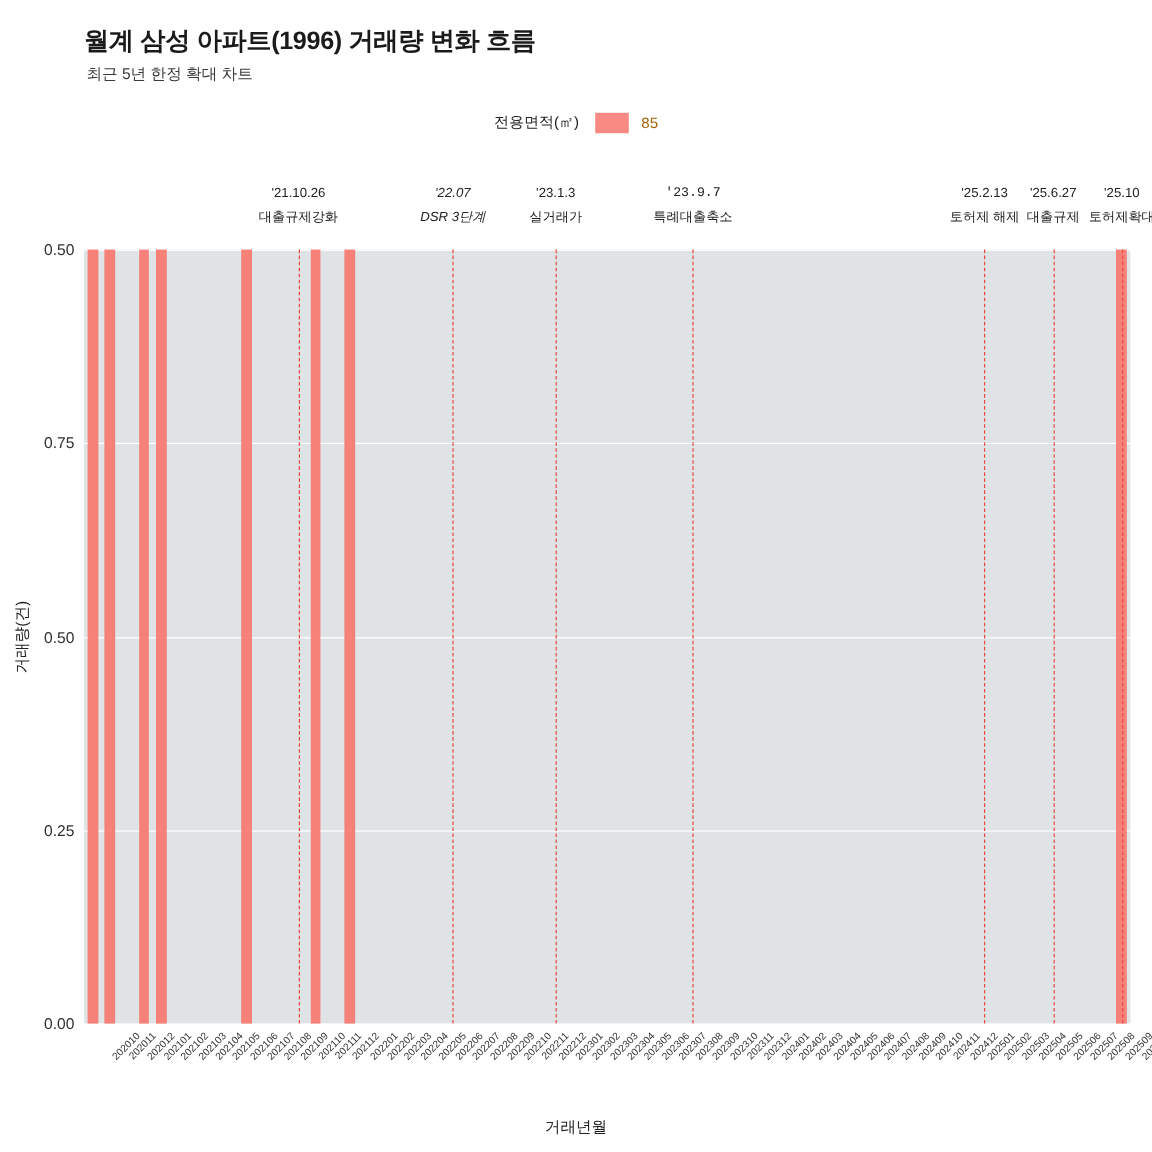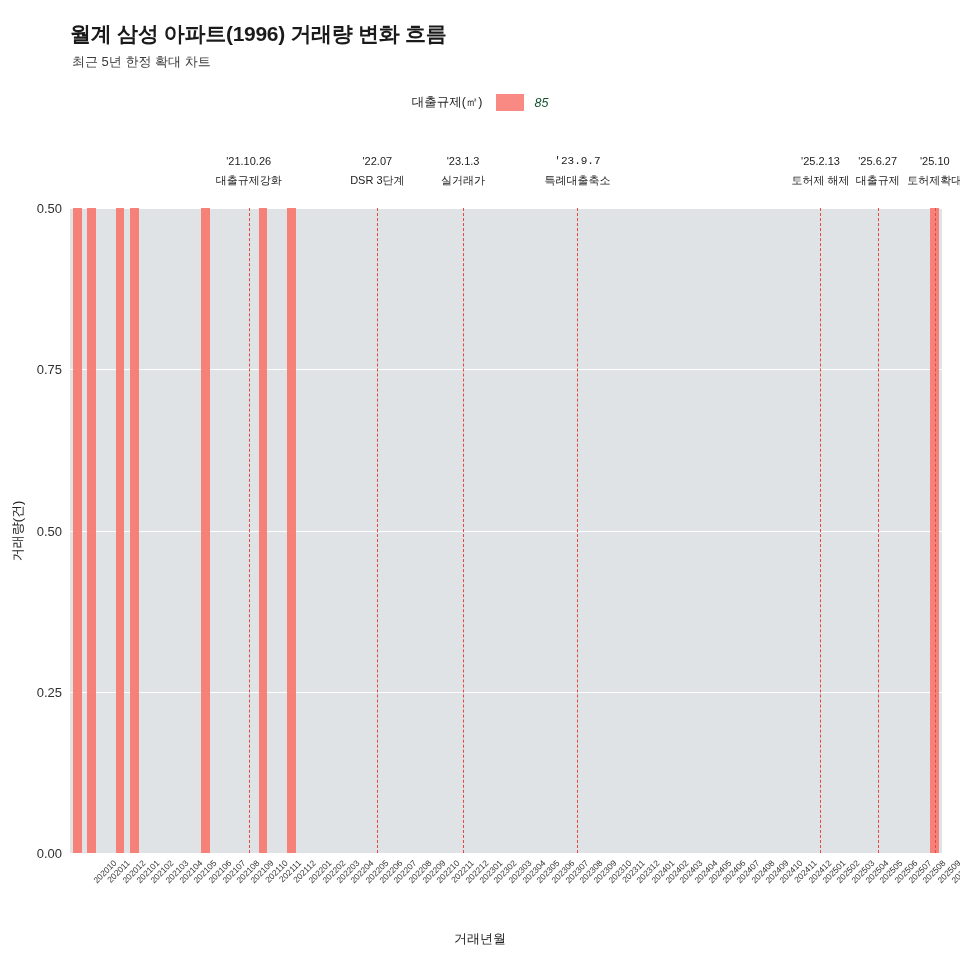--- a/index.html
+++ b/index.html
@@ -49,21 +49,21 @@
     color: #222;
   }
   #legend .legend-title { margin-right: 4px; }
   #legend .legend-swatch {
     display: inline-block;
     width: 28px;
     height: 17px;
     background: #f8766d;
     opacity: 0.85;
   }
-  #legend .legend-label { color: #14532d; font-style: italic; }
+  #legend .legend-label { color: #a16207; }
 
   
   .plot {
     position: absolute;
     left: 70px;
     top: 208px;
     width: 872px;
     height: 645px;
     background: #dfe3e6;
   }
@@ -172,21 +172,21 @@
 </style>
 </head>
 <body>
 
 <div id="root">
 
   <div id="chart-title">월계 삼성 아파트(1996) 거래량 변화 흐름</div>
   <div id="chart-subtitle">최근 5년 한정 확대 차트</div>
 
   <div id="legend">
-    <span class="legend-title">대출규제(㎡)</span>
+    <span class="legend-title">전용면적(㎡)</span>
     <span class="legend-swatch"></span>
     <span class="legend-label">85</span>
   </div>
 
   <div id="y-axis-label">
     <span>거래량(건)</span>
   </div>
 
   <div class="plot" id="plot">
       <div class="gridline" style="top: 645px;"></div>
@@ -215,21 +215,21 @@
       <div class="ytick" style="position: absolute; left: 0px; width: 62px; top: 691.75px;">0.25</div>
       <div class="ytick" style="position: absolute; left: 0px; width: 62px; top: 530.5px;">0.50</div>
       <div class="ytick" style="position: absolute; left: 0px; width: 62px; top: 369.25px; text-align: right;">0.75</div>
       <div class="ytick" style="position: absolute; left: 0px; width: 62px; top: 208px;">0.50</div>
     </div>
   <div id="annotations">
       <div class="annotation" style="left: 178.689px;">
         <span class="ann-date">'21.10.26</span>
         <span class="ann-text">대출규제강화</span>
       </div>
-      <div class="annotation" style="left: 307.344px;">
+      <div class="annotation" style="left: 307.344px; font-style: italic;">
         <span class="ann-date">'22.07</span>
         <span class="ann-text">DSR 3단계</span>
       </div>
       <div class="annotation" style="left: 393.115px;">
         <span class="ann-date">'23.1.3</span>
         <span class="ann-text">실거래가</span>
       </div>
       <div class="annotation" style="left: 507.475px; font-family: Liberation Mono, monospace;">
         <span class="ann-date">'23.9.7</span>
         <span class="ann-text">특례대출축소</span>

